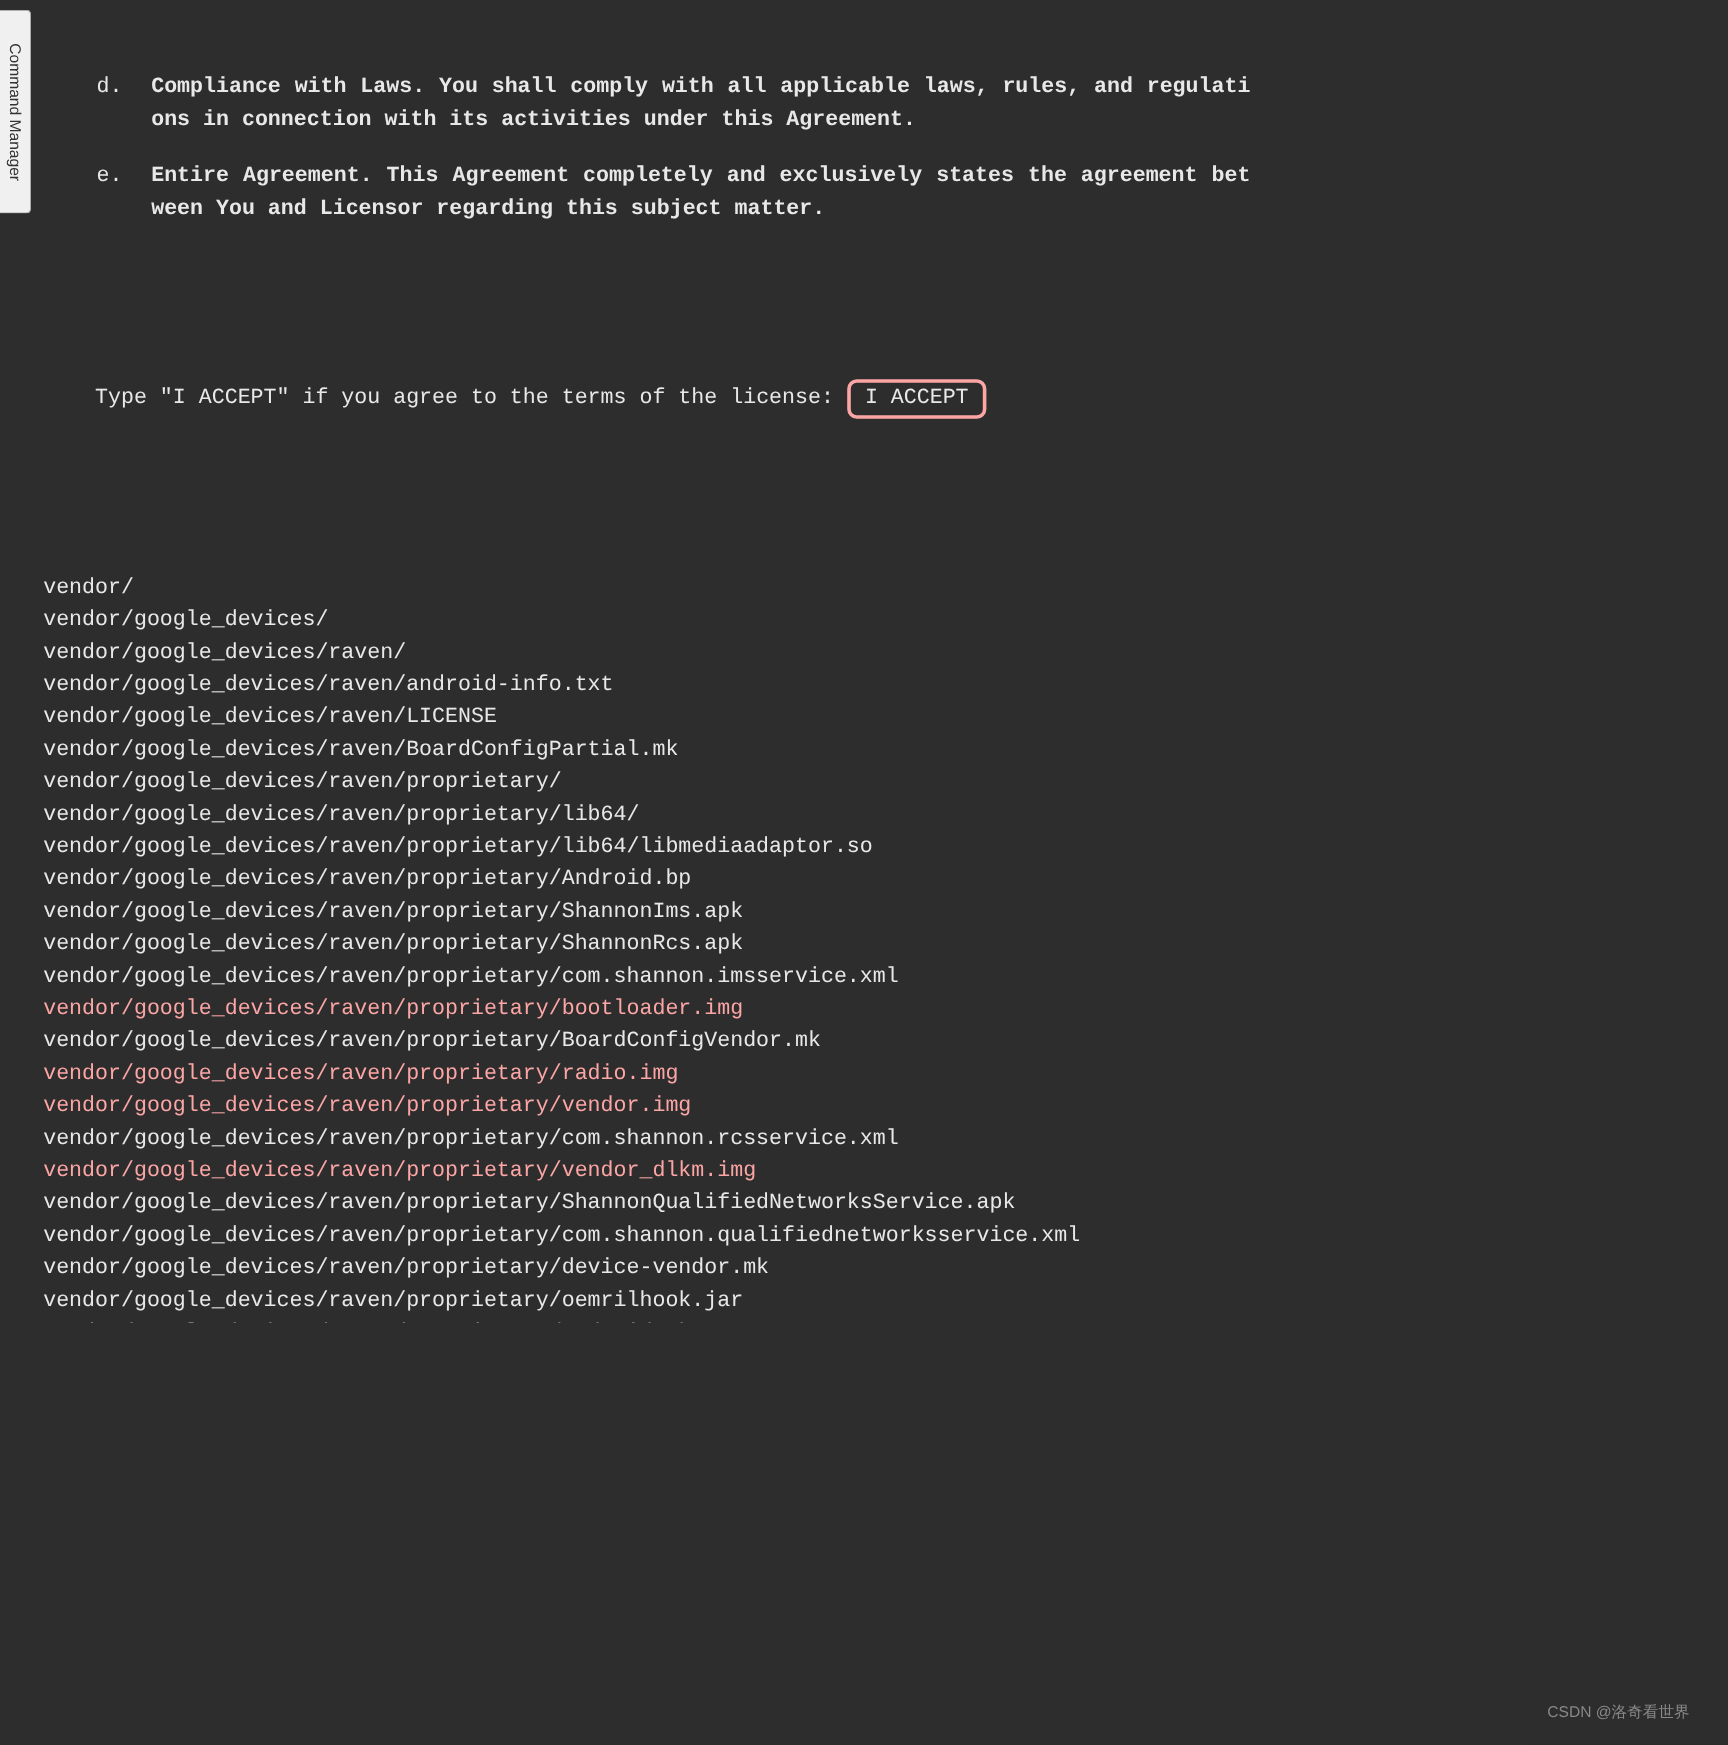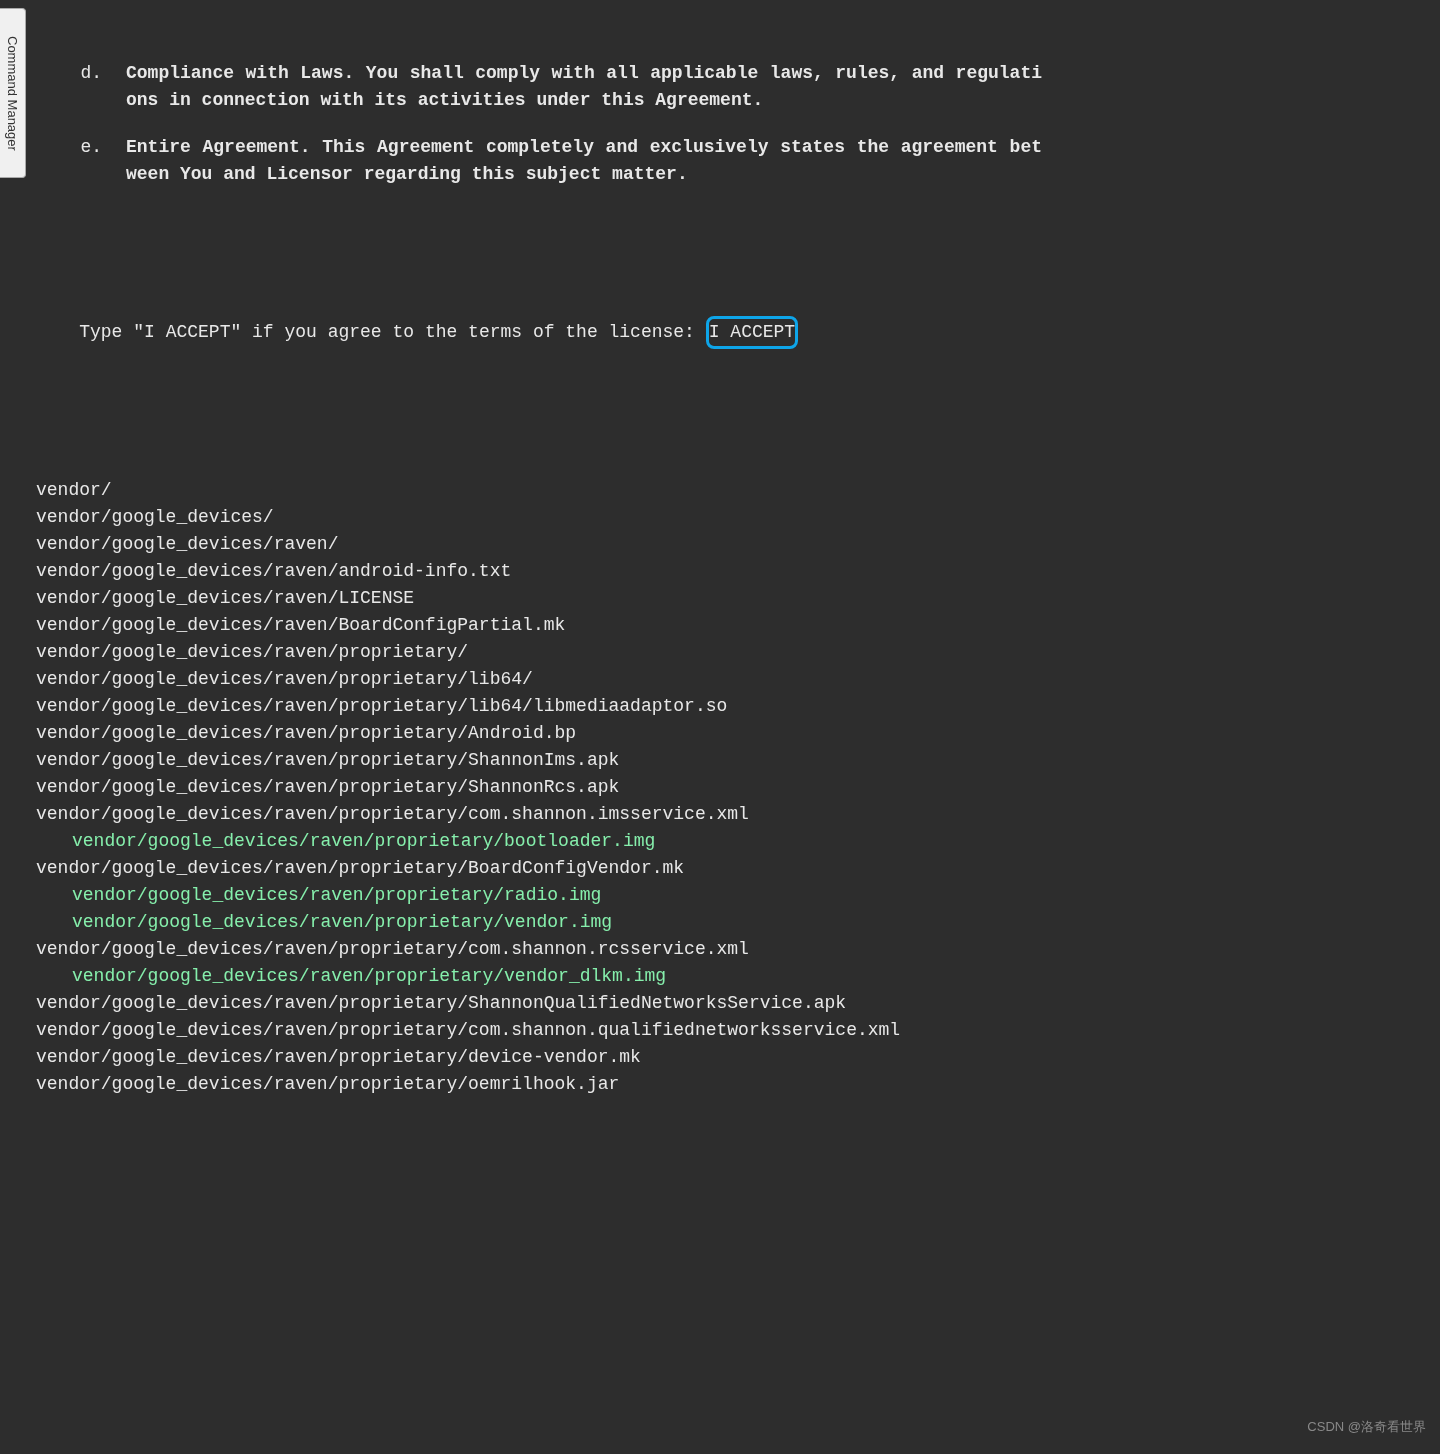--- a/index.html
+++ b/index.html
@@ -54,39 +54,39 @@
     .license-text {
       flex: 1;
       text-align: justify;
       padding-right: 40px;
       font-weight: bold;
     }
     .prompt-line {
       margin-bottom: 20px;
     }
     .accept-box {
-      border: 3px solid #0ea5e9;
+      border: 3px solid #fca5a5;
       border-radius: 8px;
-      padding: 0 0;
+      padding: 0 12px;
       display: inline-block;
     }
     .file-list {
       margin-bottom: 20px;
     }
     .file-line {
       display: block;
     }
-    .green { color: #86efac; margin-left: 36px; }
+    .green { color: #fca5a5; }
     .status-line {
       margin-top: 8px;
     }
     .watermark {
       position: absolute;
       bottom: 18px;
-      right: 14px;
+      right: 32px;
       font-family: sans-serif;
       font-size: 13px;
       color: #888;
     }
   </style>
 </head>
 <body>
 
 <div class="side-tab">Command Manager</div>
 

